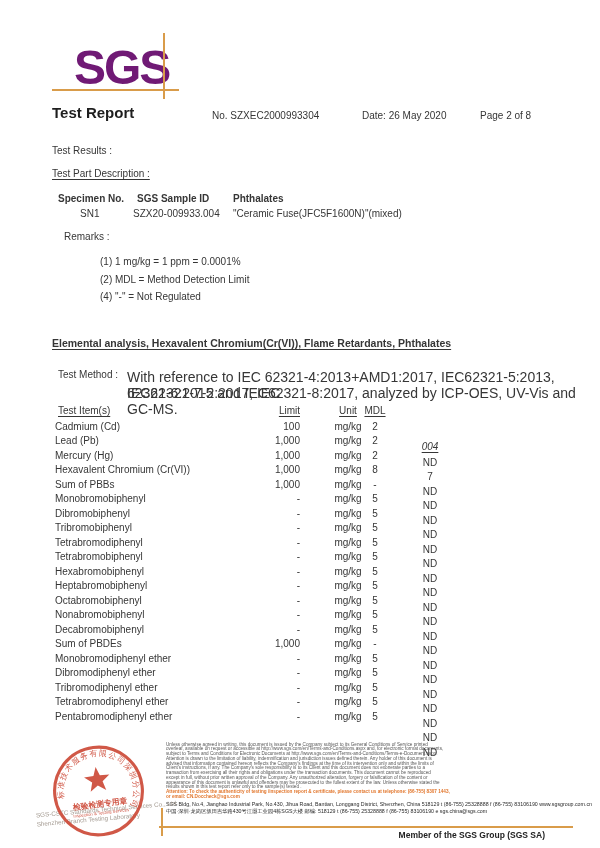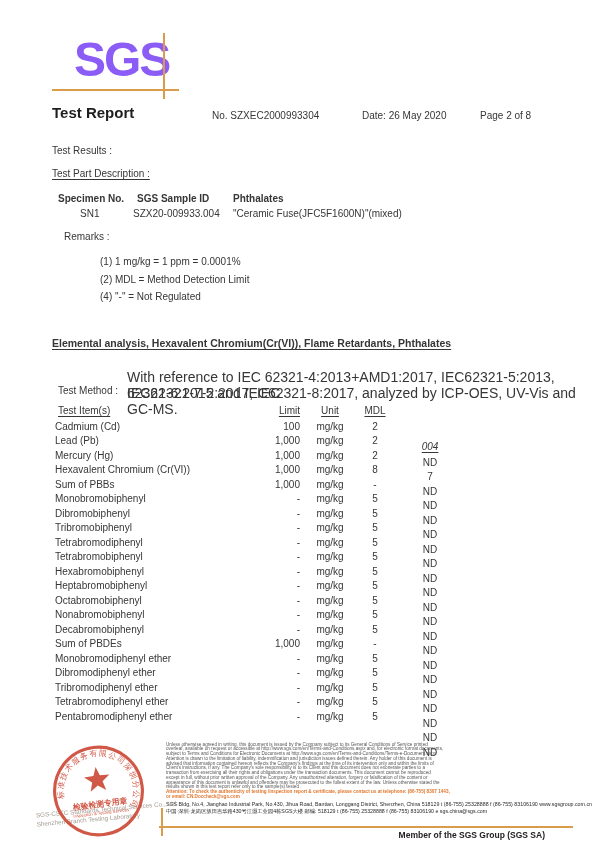--- a/index.html
+++ b/index.html
@@ -5,22 +5,22 @@
   html,body{margin:0;padding:0;background:#ffffff;}
   .page{position:relative;width:600px;height:848px;background:#fff;
         font-family:"Liberation Sans",sans-serif;color:#363636;overflow:hidden;}
   .abs{position:absolute;}
   .t10{font-size:10px;line-height:12px;}
   .bold{font-weight:bold;}
   .ul{text-decoration:underline;text-underline-offset:2px;}
   .it{font-style:italic;}
 
   
-  .logo-text{left:74px;top:36px;font-size:48px;line-height:48px;font-weight:800;
-             letter-spacing:-2px;color:#8b5cf6;}
+  .logo-text{left:74px;top:44px;font-size:48px;line-height:48px;font-weight:800;
+             letter-spacing:-2px;color:#701a75;}
   .logo-hline{left:52px;top:89px;width:127px;height:2px;background:#d99c4a;}
   .logo-vline{left:163px;top:33px;width:2px;height:66px;background:#d99c4a;}
 
   
   .title{left:52px;top:104px;font-size:15px;font-weight:bold;color:#1e1e1e;}
   .hdr-no{left:212px;top:110px;}
   .hdr-date{left:362px;top:110px;}
   .hdr-page{left:480px;top:110px;}
 
   .lbl-results{left:52px;top:145px;}
@@ -29,32 +29,32 @@
   
   .tpd-h1{left:58px;top:193px;}  .tpd-h2{left:137px;top:193px;}  .tpd-h3{left:233px;top:193px;}
   .tpd-v1{left:80px;top:208px;}  .tpd-v2{left:133px;top:208px;}  .tpd-v3{left:233px;top:208px;}
 
   .lbl-remarks{left:52px;top:231px;padding-left:12px;}
   .remarks{left:100px;top:256px;}
   .remarks div{height:17.7px;font-size:10px;}
 
   .heading{left:52px;top:337px;font-size:10.5px;}
 
-  .tm-label{left:58px;top:369px;margin-top:16px;}
+  .tm-label{left:58px;top:369px;}
   .tm-body{left:127px;top:369px;width:470px;}
   .tm-body div{height:16px;font-size:14px;}
 
   
   .rtable{left:0;top:405px;width:600px;}
   .rt-row{position:relative;height:14.5px;font-size:10px;}
   .rt-row span{position:absolute;top:0;white-space:nowrap;}
   .c-item{left:55px;}
   .rt-head .c-item{left:58px;}
   .c-limit{left:230px;width:70px;text-align:right;}
-  .c-unit{left:304px;width:52px;text-align:center;}
+  .c-unit{left:322px;width:52px;text-align:center;}
   .c-mdl{left:350px;width:50px;text-align:center;}
   .c-val{left:405px;width:50px;text-align:center;margin-top:36px;}
   .rt-head{height:15.5px;}
   .rows-start{position:relative;text-decoration:underline;}
 
   
   .company-lines{left:36px;top:803px;width:170px;color:#a59c93;font-size:6.3px;
                  line-height:9px;transform:rotate(-5deg);z-index:1;}
   .stamp{left:50px;top:744px;z-index:2;transform:rotate(-7deg);opacity:.92;}
   .disc{left:166px;top:742px;width:432px;z-index:0;}

